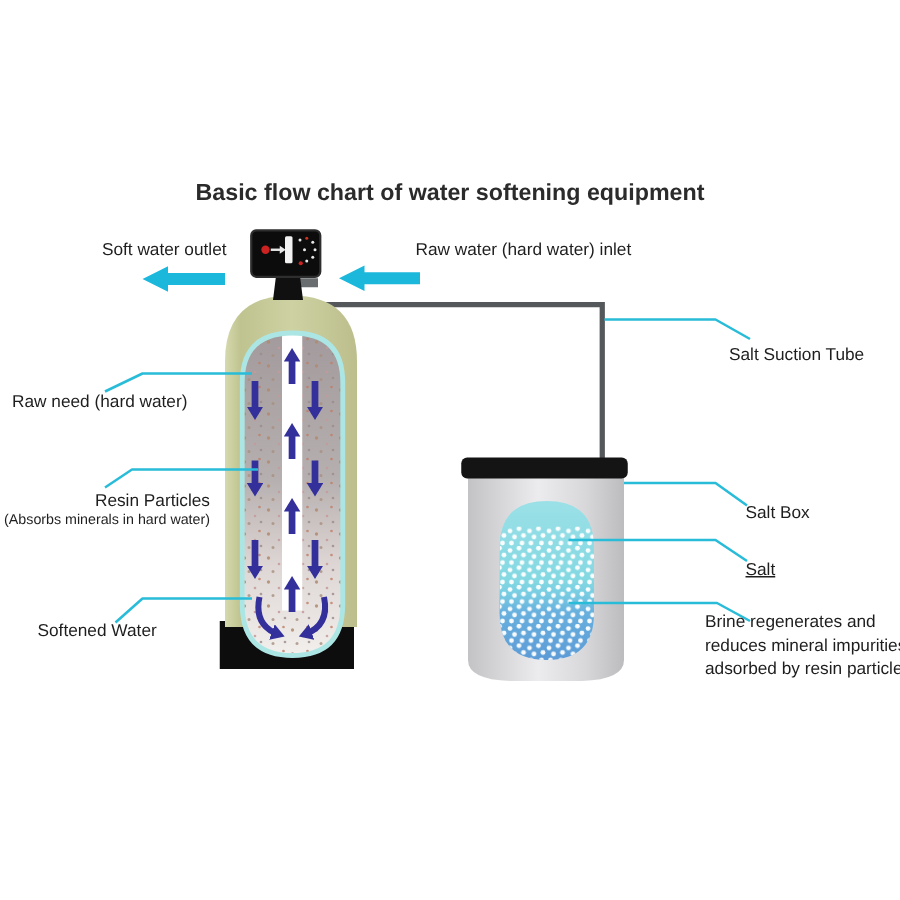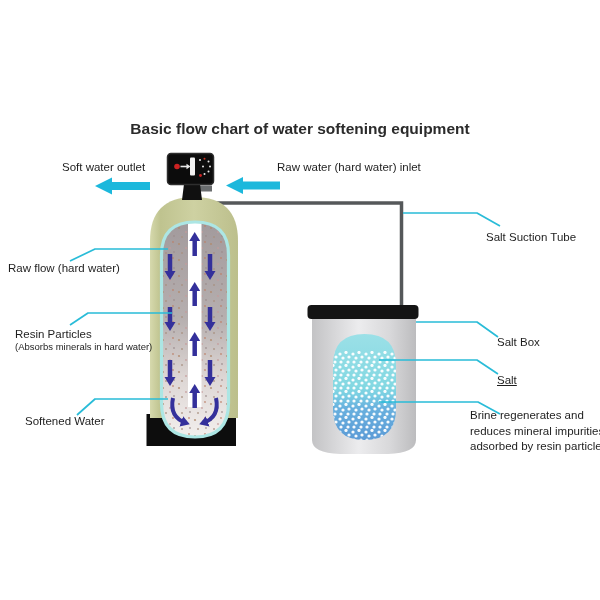--- a/index.html
+++ b/index.html
@@ -2,24 +2,24 @@
 <html><head>
 <meta charset="utf-8">
 <style>
   html,body{margin:0;padding:0;background:#fff;}
   #canvas{position:relative;width:600px;height:600px;background:#ffffff;overflow:hidden;
           font-family:"Liberation Sans",sans-serif;color:#1f1f1f;}
   #diagram-svg{position:absolute;left:0;top:0;}
   .lbl{position:absolute;font-size:11.5px;color:#1e1e1e;white-space:nowrap;}
   #page-title{position:absolute;top:120px;left:0;width:100%;text-align:center;
               font-size:15.5px;font-weight:600;color:#2b2b2b;}
-  #lbl-soft-outlet{left:62px;top:161px;width:95px;text-align:left;}
+  #lbl-soft-outlet{left:62px;top:161px;width:95px;text-align:center;}
   #lbl-inlet{left:277px;top:161px;text-align:center;}
   #lbl-raw-water{left:8px;top:262px;}
-  #resin-block{left:15px;top:328px;width:140px;text-align:left;white-space:normal;}
+  #resin-block{left:0;top:328px;width:140px;text-align:right;white-space:normal;}
   #resin-block .sub{font-size:9.5px;display:block;margin-top:1px;}
   #lbl-softened{left:25px;top:415px;text-align:right;}
   #lbl-suction{left:486px;top:231px;}
   #lbl-saltbox{left:497px;top:336px;}
   #lbl-salt{left:497px;top:374px;text-decoration:underline;}
   #brine-block{left:470px;top:408px;line-height:15.5px;}
   #footer-note{position:absolute;left:8px;top:461px;font-size:7.6px;color:#3a3a3a;white-space:nowrap;}
 </style>
 </head>
 <body>
@@ -152,21 +152,21 @@
       <polyline points="416,322 477,322 498,337"></polyline>
       <polyline points="379,360 477,360 498,374"></polyline>
       <polyline points="379,402 478,402 500,414"></polyline>
     </g>
   </svg>
 
   <div id="page-title">Basic flow chart of water softening equipment</div>
 
   <div class="lbl" id="lbl-soft-outlet">Soft water outlet</div>
   <div class="lbl" id="lbl-inlet">Raw water (hard water) inlet</div>
-  <div class="lbl" id="lbl-raw-water">Raw flow (hard water)</div>
+  <div class="lbl" id="lbl-raw-water">Raw need (hard water)</div>
 
   <div class="lbl" id="resin-block">
     <span>Resin Particles</span>
     <span class="sub">(Absorbs minerals in hard water)</span>
   </div>
 
   <div class="lbl" id="lbl-softened">Softened Water</div>
   <div class="lbl" id="lbl-suction">Salt Suction Tube</div>
   <div class="lbl" id="lbl-saltbox">Salt Box</div>
   <div class="lbl" id="lbl-salt">Salt</div>

